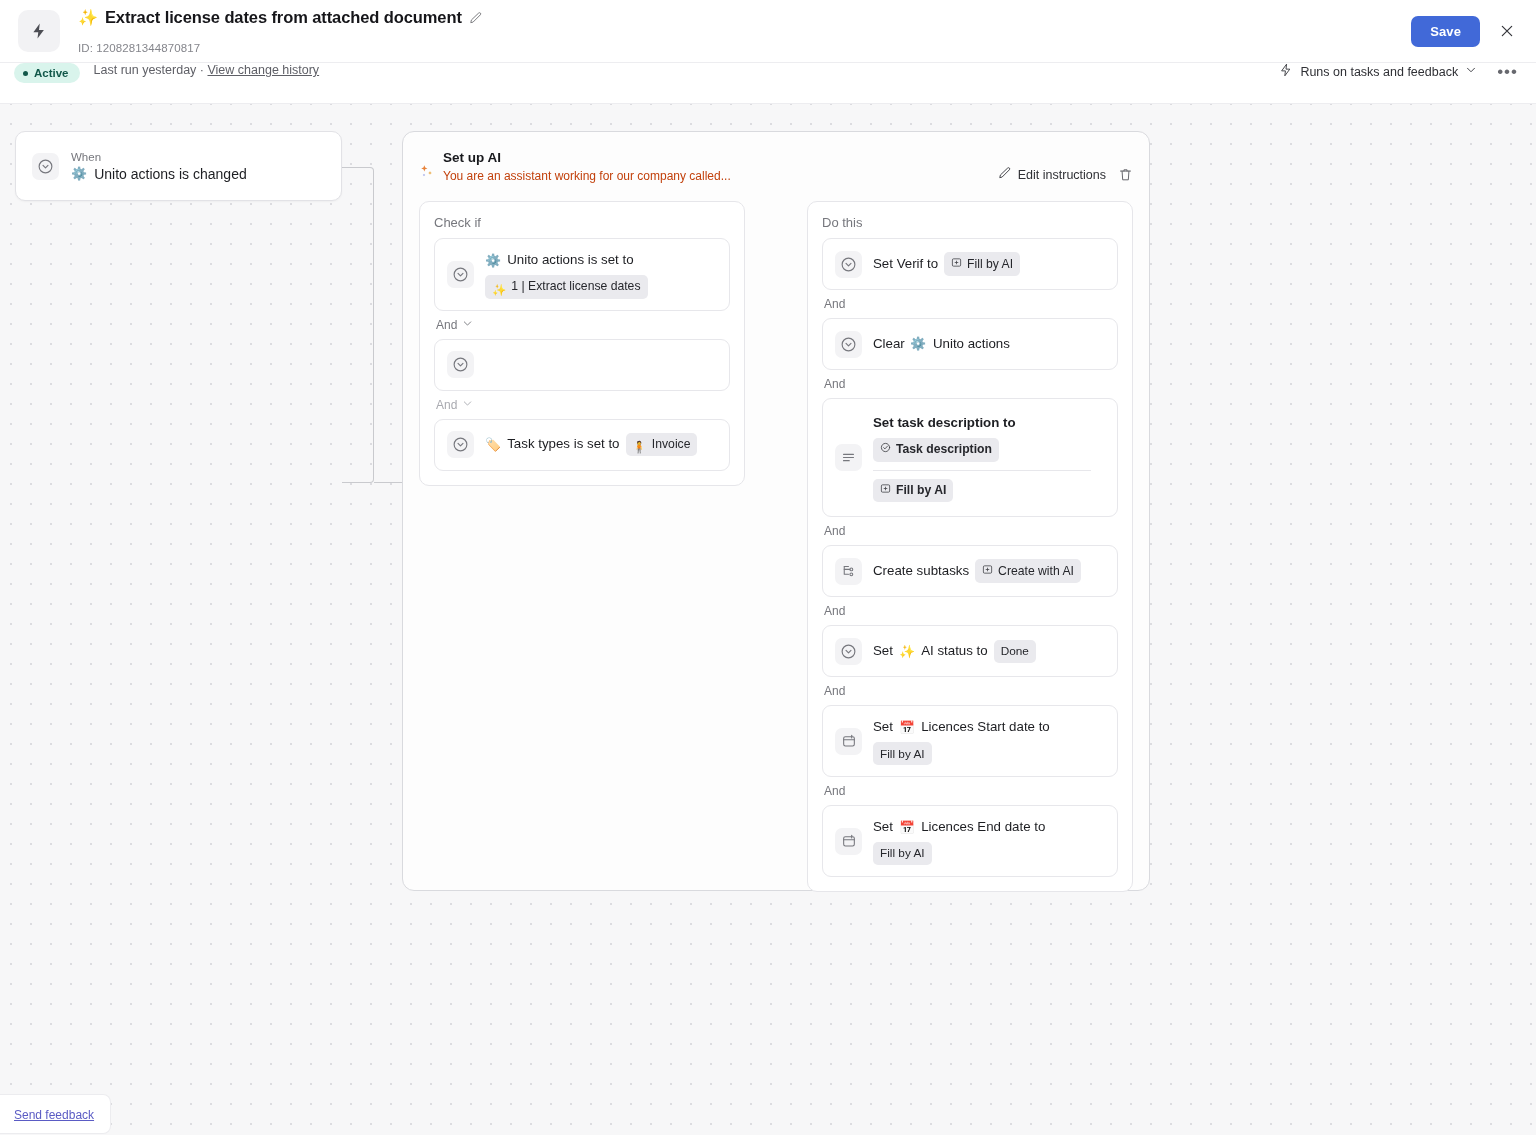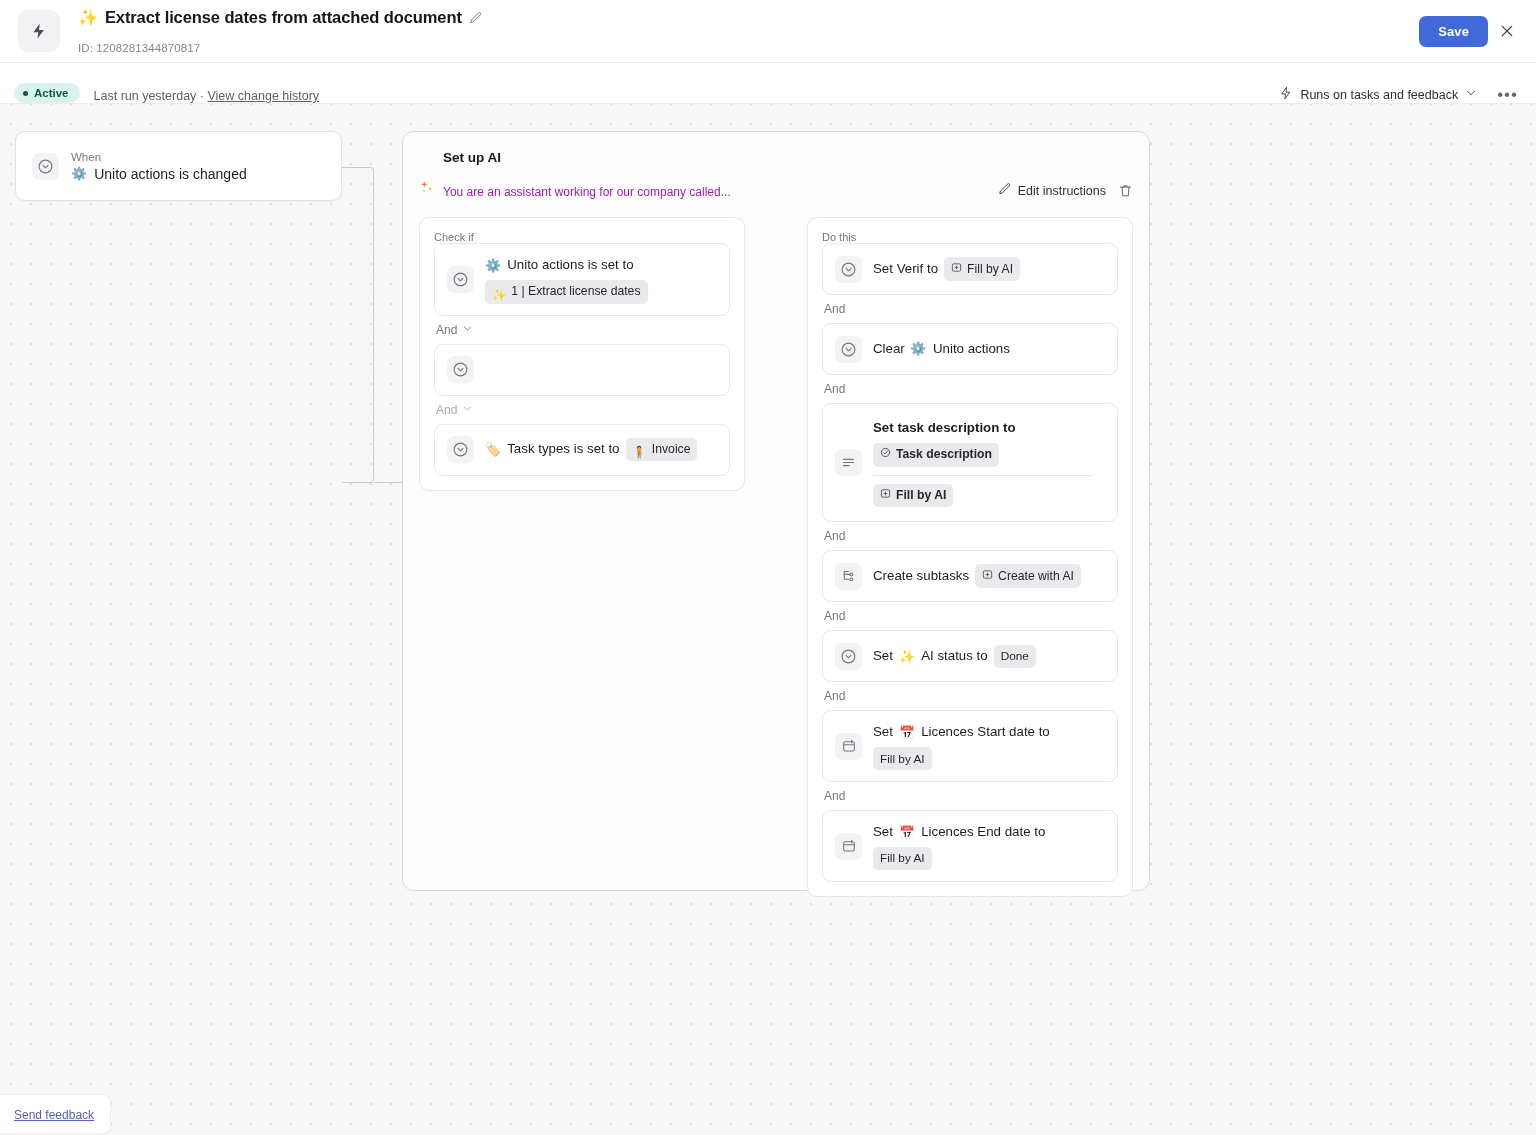--- a/index.html
+++ b/index.html
@@ -31,36 +31,36 @@
   .app-badge svg { display:block; }
   .title-wrap { margin-left: 18px; display: flex; flex-direction: column; justify-content: center; }
   .title-row { display: flex; align-items: center; gap: 7px; }
   .sparkle-title { font-size: 16px; line-height: 1; }
   .page-title {
     font-size: 16.5px; font-weight: bold; color: #16161a; letter-spacing: -0.1px;
   }
   .pencil-btn { display:flex; align-items:center; cursor: pointer; opacity: .72; }
   .auto-id { font-size: 11.5px; color: #85868c; margin-top: 15px; letter-spacing: .1px; }
 
-  .topbar-right { margin-left: auto; display: flex; align-items: center; gap: 6px; }
+  .topbar-right { margin-left: auto; display: flex; align-items: center; gap: 14px; }
   .save-btn {
     background: #4169d8; color: #fff; border: none;
     font-family: inherit; font-size: 13px; font-weight: bold;
     padding: 8px 19px; border-radius: 7px; cursor: pointer;
     letter-spacing: .1px;
   }
   .close-btn {
     width: 26px; height: 26px; display:flex; align-items:center; justify-content:center;
     cursor: pointer; color: #4a4b50;
   }
 
   
   .subbar {
     height: 41px;
-    display: flex; align-items: flex-end;
+    display: flex; align-items: flex-start;
     padding: 0 18px 0 14px;
     border-bottom: 1px solid #ededf0;
     background: #fff;
   }
   .status-pill {
     display: inline-flex; align-items: center; gap: 6px;
     background: #d9f4ec; color: #12584a;
     font-size: 11.5px; font-weight: bold;
     border-radius: 14px; padding: 4px 11px 4px 9px;
   }
@@ -111,36 +111,36 @@
   
   .ai-block {
     position: absolute; left: 402px; top: 27px;
     width: 748px; height: 760px;
     background: #fdfdfd; border: 1px solid #d9dade; border-radius: 12px;
     padding: 18px 16px 16px 16px;
   }
   .ai-head { display: flex; align-items: flex-end; }
   .ai-head-icon { font-size: 14px; margin-right: 8px; margin-top: 1px; }
   .ai-title { font-size: 13.5px; font-weight: bold; color: #18191d; }
-  .ai-sub { font-size: 12px; color: #a21caf; margin-top: 20px; }
+  .ai-sub { font-size: 12px; color: #c2410c; margin-top: 4px; }
   .ai-head-actions { margin-left: auto; display: flex; align-items: center; gap: 12px; }
   .edit-instr {
     display: inline-flex; align-items: center; gap: 6px;
     font-size: 12.5px; color: #2f3035; cursor: pointer;
   }
   .trash-btn { cursor: pointer; color: #5c5d63; display:flex; }
 
   .ai-columns { display: flex; gap: 62px; margin-top: 18px; }
   .ai-panel {
     background: #fff; border: 1px solid #e6e6ea; border-radius: 10px;
     padding: 13px 14px 14px 14px;
     width: 328px;
     align-self: flex-start;
   }
-  .panel-label { font-size: 11px; color: #76777d; }
+  .panel-label { font-size: 13px; color: #76777d; margin-bottom: 8px; }
 
   .row-card {
     background: #fff; border: 1px solid #e7e7eb; border-radius: 9px;
     display: flex; align-items: center; padding: 11px 12px;
     min-height: 52px;
   }
   .row-card .sq-icon { align-self: center; }
   .row-body { margin-left: 11px; font-size: 13.3px; color: #1d1e22; line-height: 1.55; }
   .row-line { display: flex; align-items: center; gap: 6px; flex-wrap: wrap; }
 

